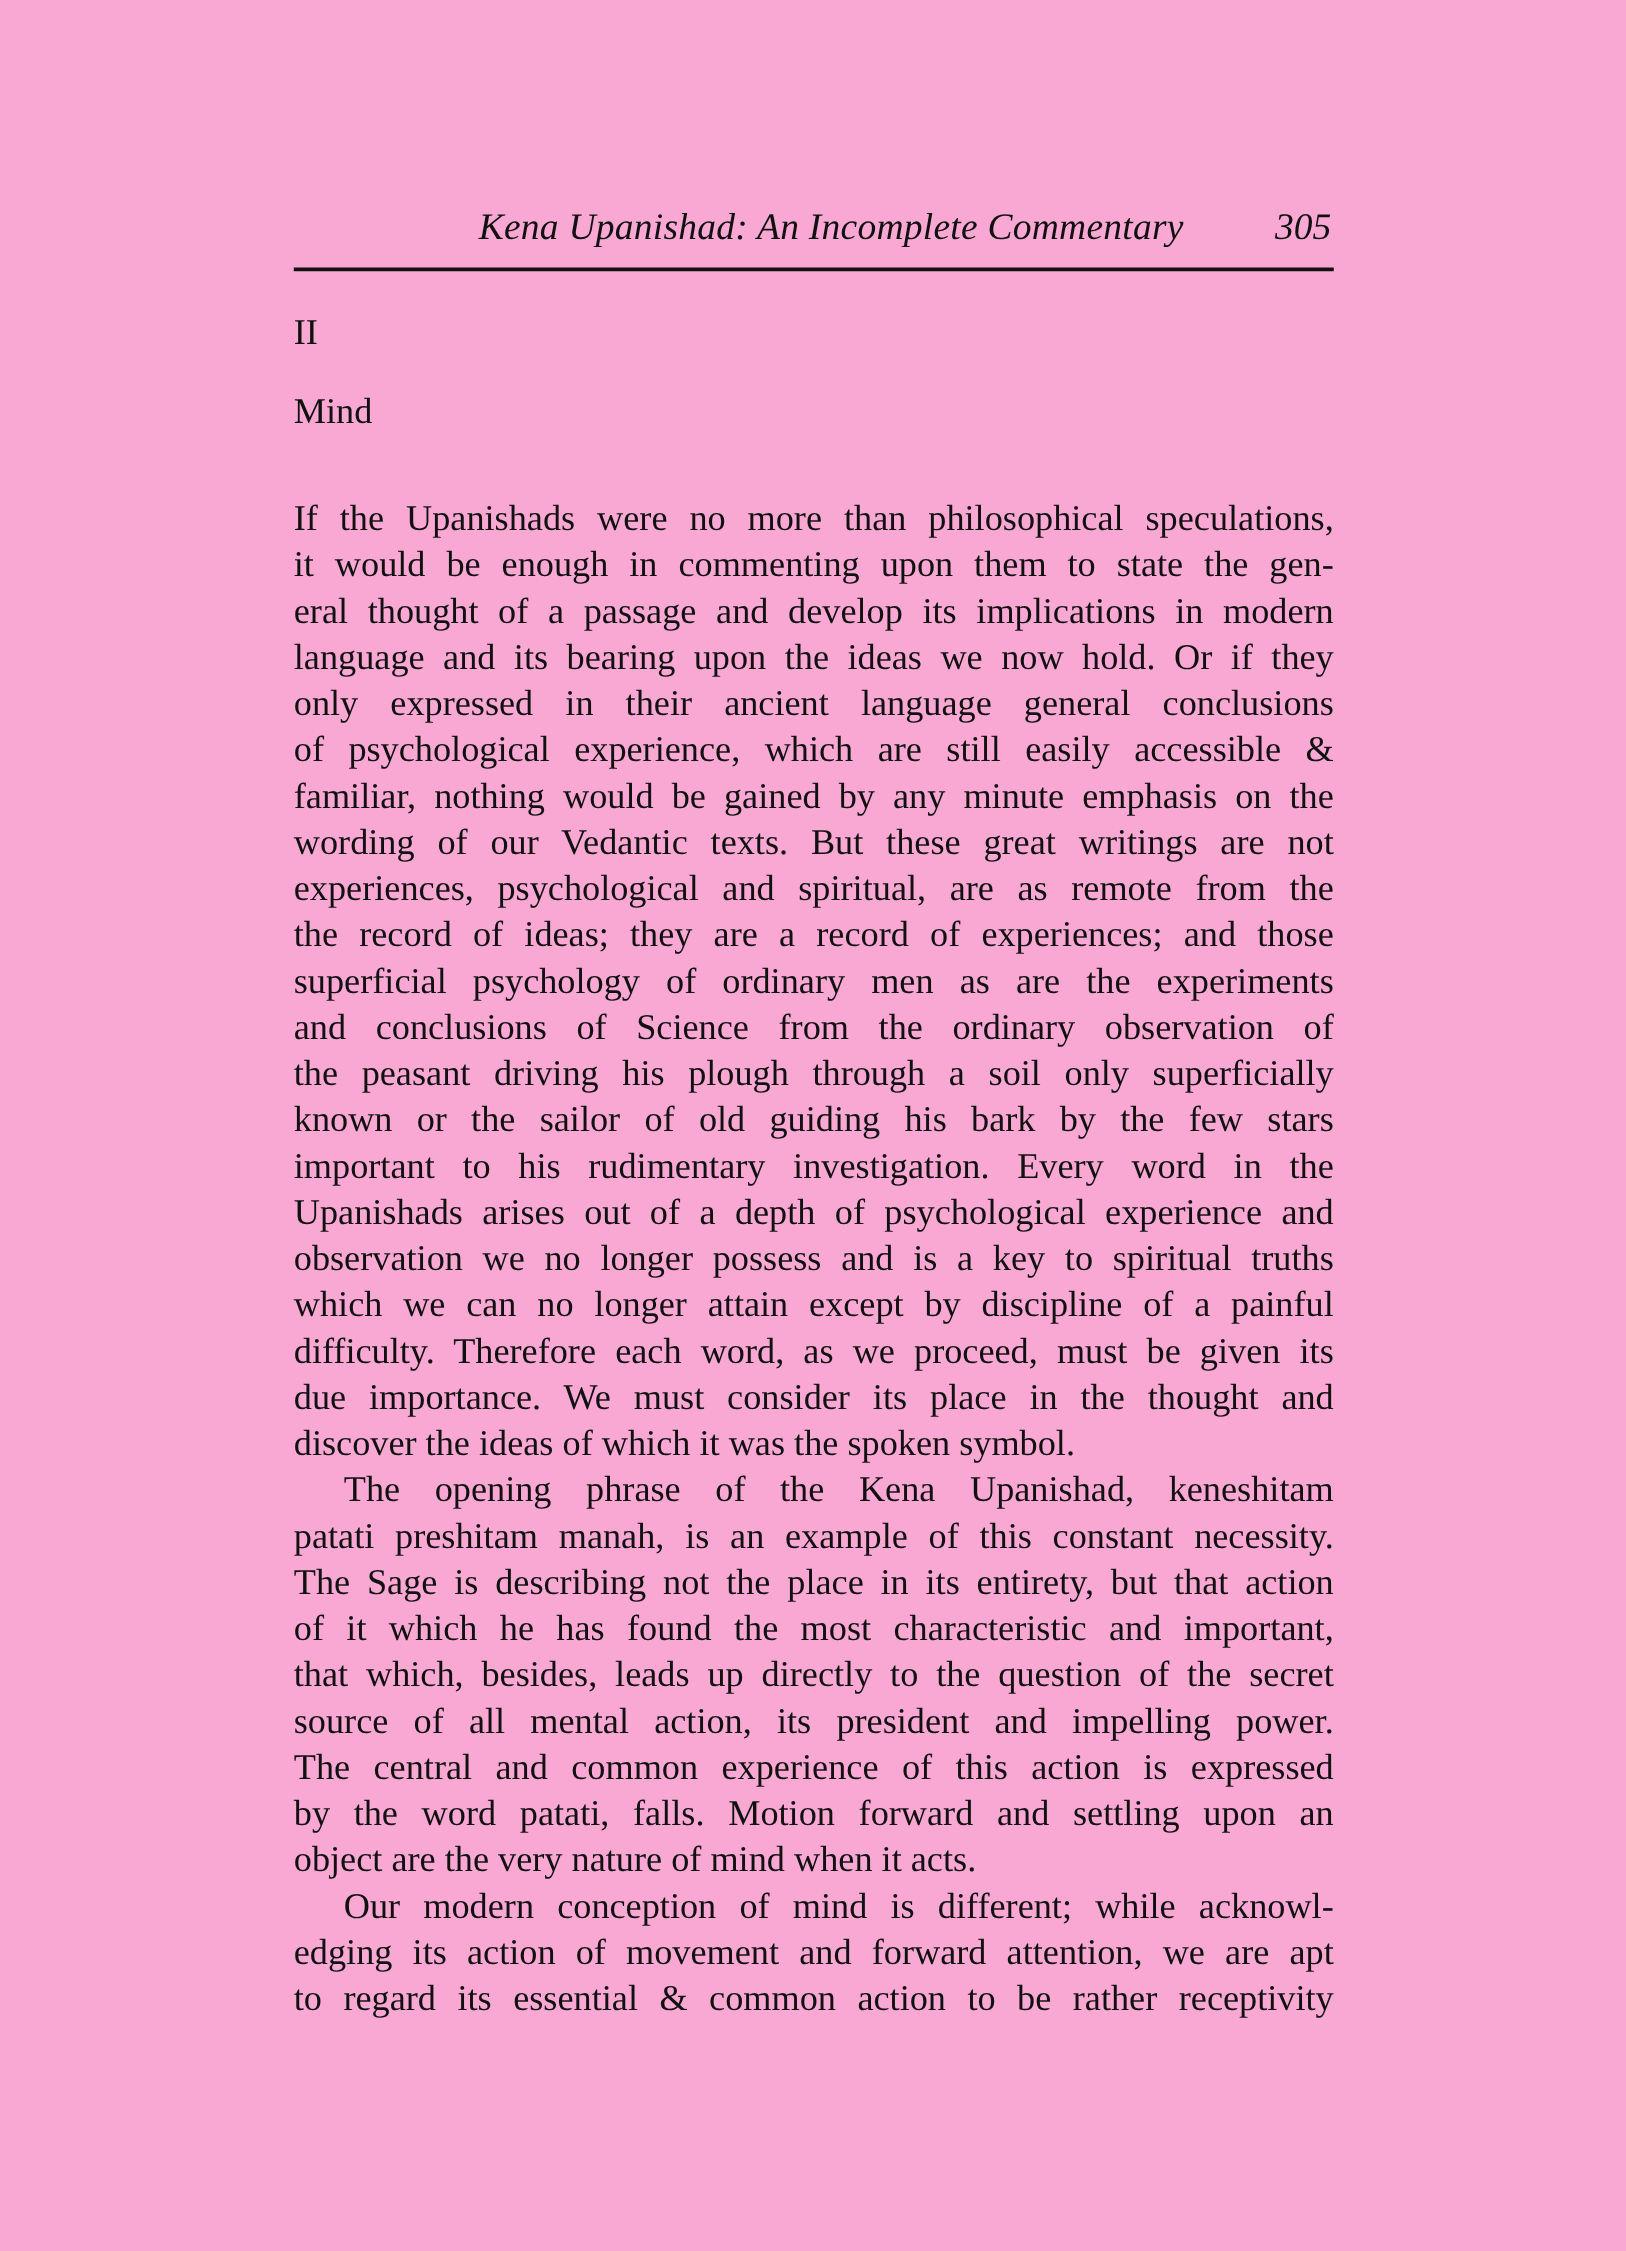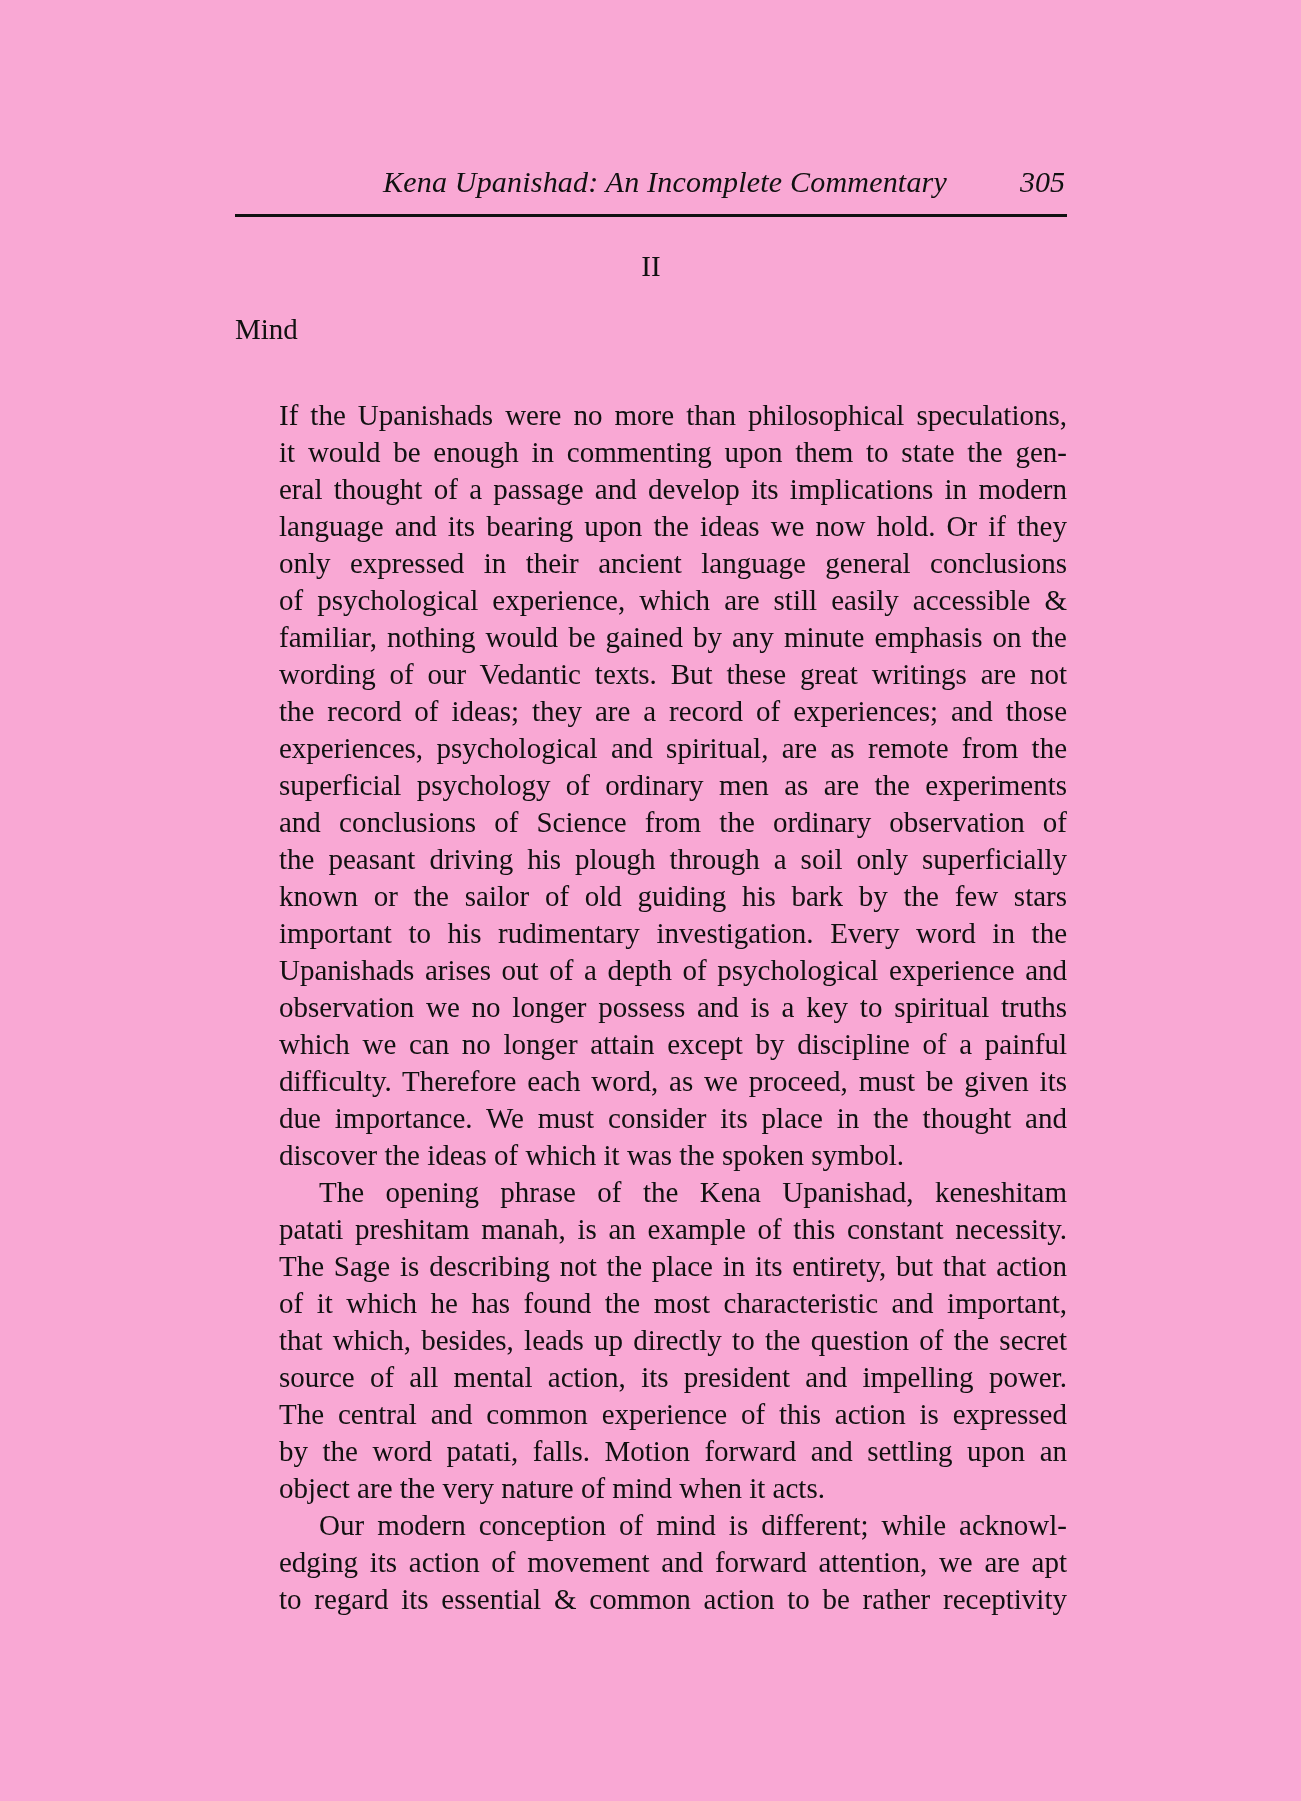--- a/index.html
+++ b/index.html
@@ -51,21 +51,20 @@
       width: 832px;
       top: 214px;
       height: 3px;
       background: #111111;
     }
     .section-number {
       position: absolute;
       left: 235px;
       width: 832px;
       top: 248px;
-      text-align: center;
       font-size: 29px;
       line-height: 36px;
     }
     .section-title {
       position: absolute;
       left: 235px;
       width: 832px;
       top: 311px;
       font-size: 29px;
       line-height: 36px;
@@ -77,21 +76,20 @@
       top: 397px;
       font-size: 29px;
       line-height: 37px;
     }
     .line {
       display: block;
       height: 37px;
       white-space: nowrap;
       text-align: justify;
       text-align-last: justify;
-      margin-left: 44px;
     }
     .line.last {
       text-align-last: left;
     }
     .line.indent {
       padding-left: 40px;
     }
   </style>
 </head>
 <body>
@@ -111,22 +109,22 @@
   <div class="body-text" id="body-text">
       <div>
         <span class="line">If the Upanishads were no more than philosophical speculations,</span>
         <span class="line">it would be enough in commenting upon them to state the gen-</span>
         <span class="line">eral thought of a passage and develop its implications in modern</span>
         <span class="line">language and its bearing upon the ideas we now hold. Or if they</span>
         <span class="line">only expressed in their ancient language general conclusions</span>
         <span class="line">of psychological experience, which are still easily accessible &amp;</span>
         <span class="line">familiar, nothing would be gained by any minute emphasis on the</span>
         <span class="line">wording of our Vedantic texts. But these great writings are not</span>
+        <span class="line">experiences, psychological and spiritual, are as remote from the</span>
         <span class="line">the record of ideas; they are a record of experiences; and those</span>
-        <span class="line">experiences, psychological and spiritual, are as remote from the</span>
         <span class="line">superficial psychology of ordinary men as are the experiments</span>
         <span class="line">and conclusions of Science from the ordinary observation of</span>
         <span class="line">the peasant driving his plough through a soil only superficially</span>
         <span class="line">known or the sailor of old guiding his bark by the few stars</span>
         <span class="line">important to his rudimentary investigation. Every word in the</span>
         <span class="line">Upanishads arises out of a depth of psychological experience and</span>
         <span class="line">observation we no longer possess and is a key to spiritual truths</span>
         <span class="line">which we can no longer attain except by discipline of a painful</span>
         <span class="line">difficulty. Therefore each word, as we proceed, must be given its</span>
         <span class="line">due importance. We must consider its place in the thought and</span>

